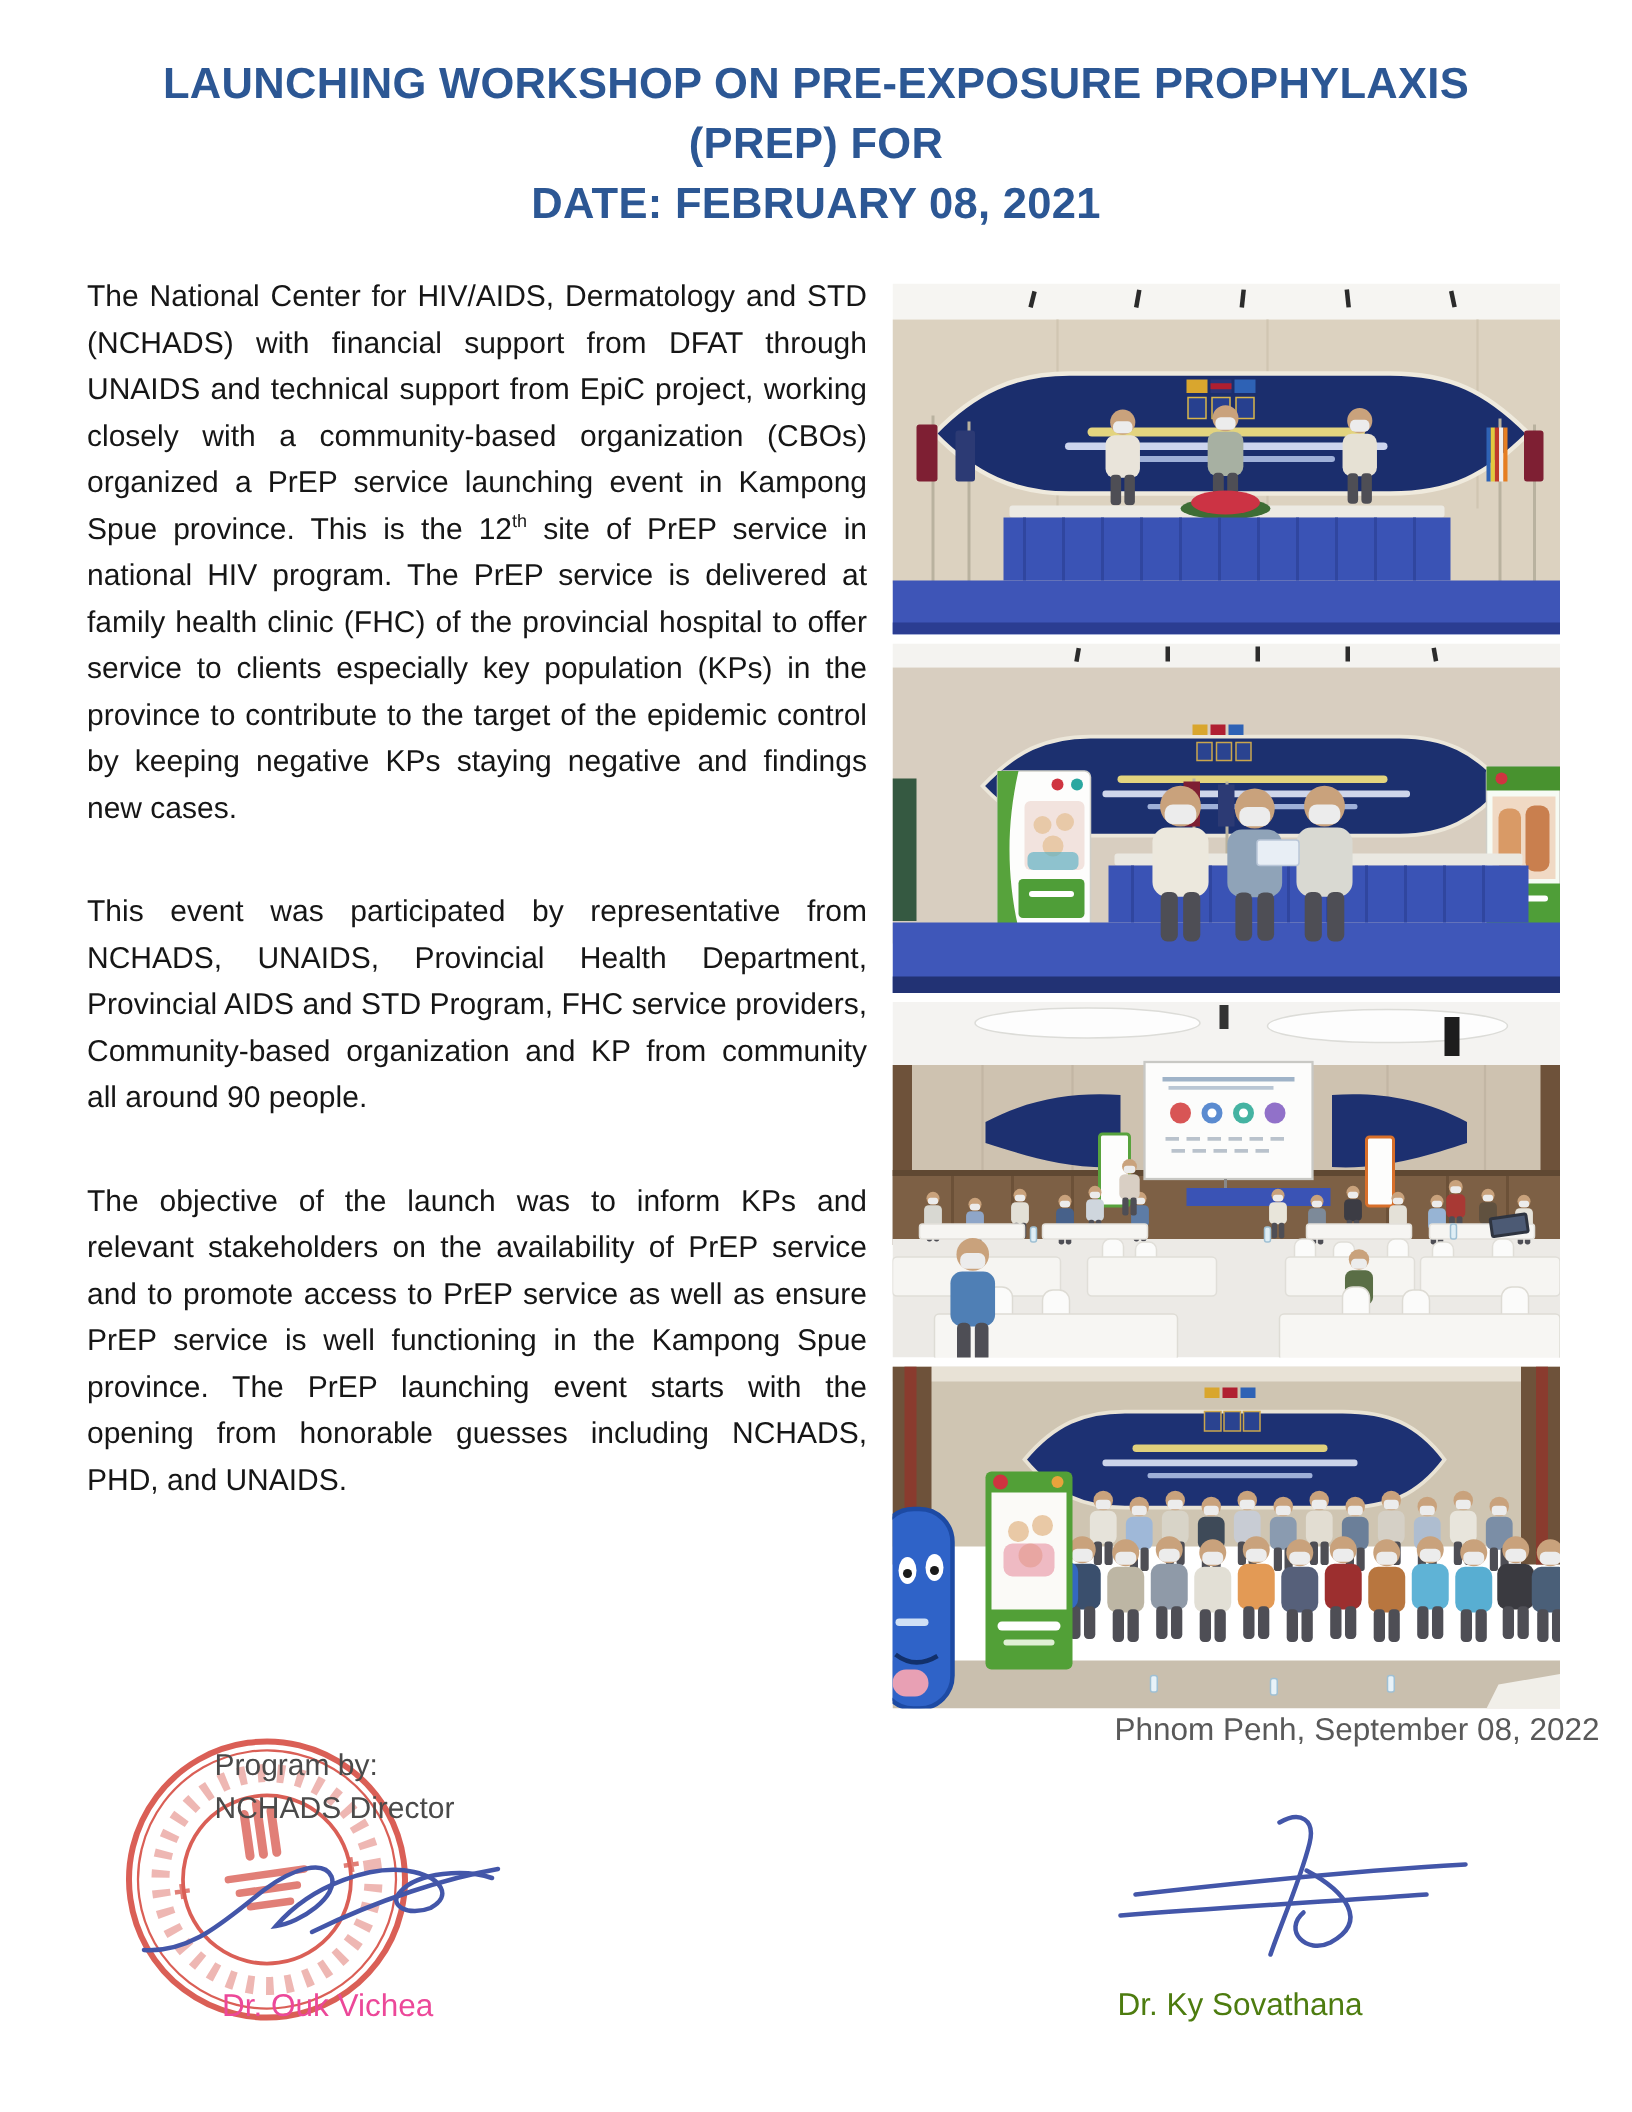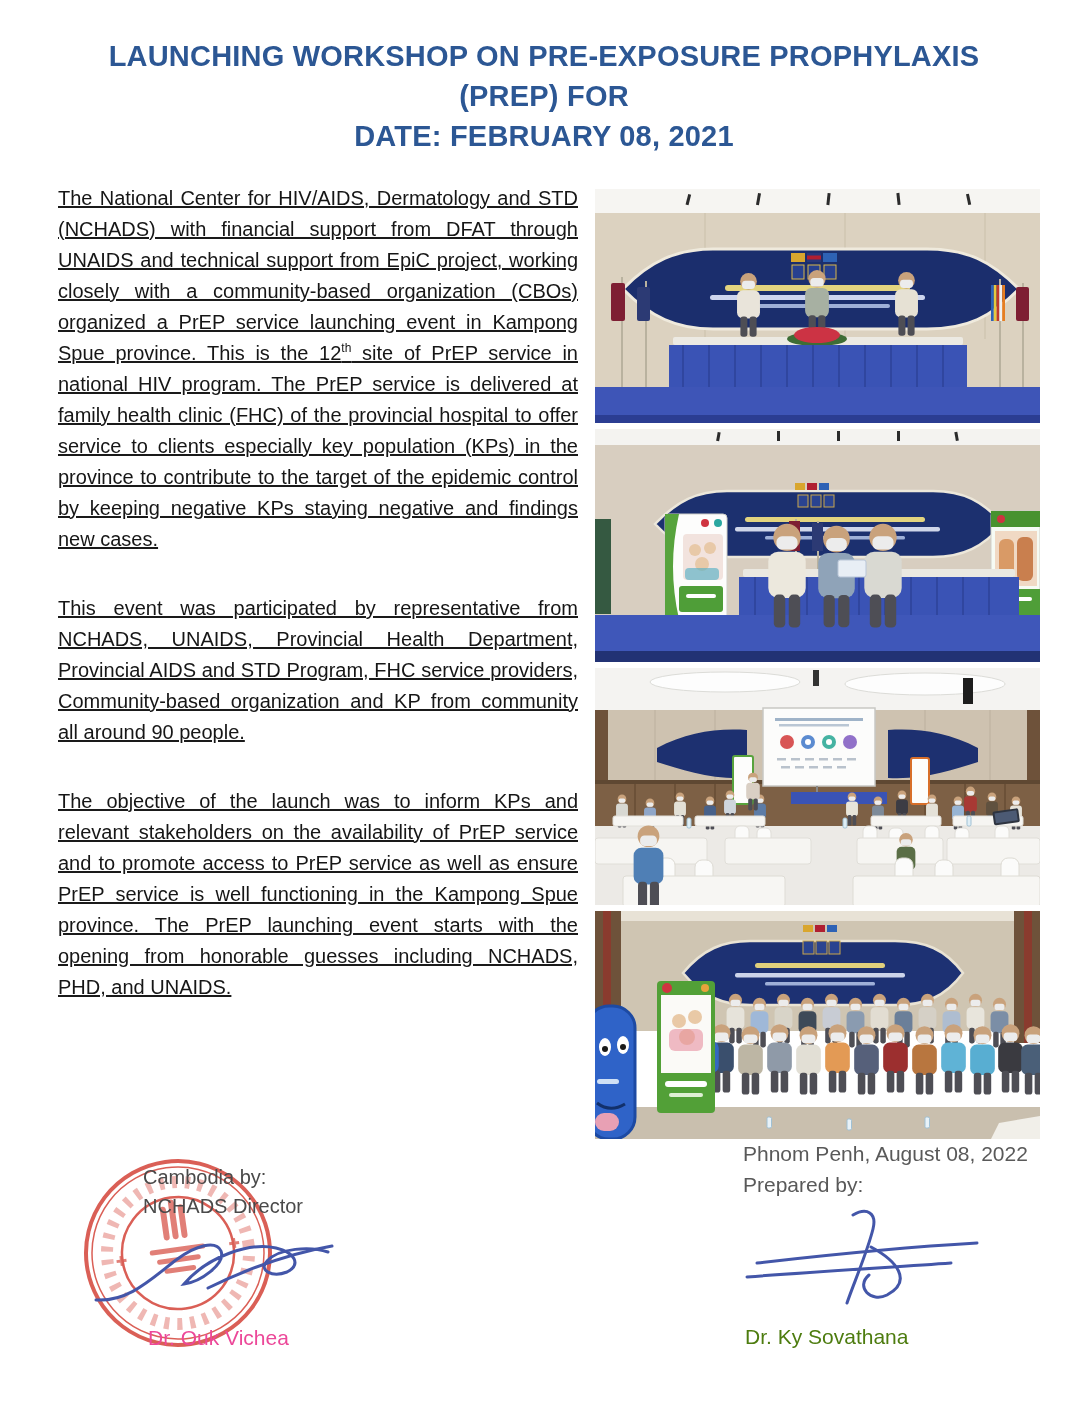--- a/index.html
+++ b/index.html
@@ -4,21 +4,21 @@
 <style>
   html,body{margin:0;padding:0;}
   body{
     width:1088px;height:1408px;background:#ffffff;position:relative;
     font-family:"Liberation Sans", sans-serif;color:#1a1a1a;overflow:hidden;
   }
   .doc-title{
     margin:36px 60px 0;text-align:center;font-weight:bold;
     font-size:29px;line-height:40px;letter-spacing:.2px;color:#2c5794;
   }
-  .content{position:absolute;top:183px;left:58px;width:982px;display:flex;gap:17px;text-decoration:underline;}
+  .content{position:absolute;top:183px;left:58px;width:982px;display:flex;gap:17px;}
   .text-col{width:520px;}
   .text-col p{
     margin:0 0 38px;font-size:20px;line-height:31px;text-align:justify;color:#161616;
   }
   .text-col sup{font-size:.6em;line-height:0;}
   .photo-col{width:445px;display:flex;flex-direction:column;gap:6px;margin-top:6px;}
   .photo-col svg{display:block;width:445px;}
   .signoff-left{position:absolute;left:143px;top:1163px;font-size:20px;line-height:29px;color:#4a4a4a;}
   .approver-name{position:absolute;left:148px;top:1326px;font-size:21px;color:#ec4899;}
   .stamp{position:absolute;left:78px;top:1153px;pointer-events:none;}
@@ -412,34 +412,33 @@
         <rect x="106" y="52" width="6" height="34" rx="3"></rect>
       <rect x="72" y="94" width="56" height="5" rx="2.5"></rect>
         <rect x="78" y="104" width="44" height="5" rx="2.5"></rect>
         <rect x="84" y="114" width="32" height="5" rx="2.5"></rect>
       <path d="M38,100 h10 M43,95 v10" stroke="#d23c31" stroke-width="3"></path>
       <path d="M152,98 h10 M157,93 v10" stroke="#d23c31" stroke-width="3"></path>
     </g>
   </g>
 </svg>
 <div class="signoff-left">
-  <div>Cambodia by:</div>
+  <div>Program by:</div>
   <div>NCHADS Director</div>
 </div>
 <svg class="sig-left" width="250" height="105" viewBox="0 0 250 105">
   <g stroke="#4356a9" stroke-width="3" fill="none" stroke-linecap="round">
     <path d="M8,82 C40,84 62,62 88,42 C108,27 128,22 133,33 C138,46 112,64 96,66 C120,38 162,24 188,30 C206,34 214,46 199,54 C184,60 170,52 179,43 C191,30 222,28 240,34"></path>
     <path d="M120,70 C165,48 210,34 244,28"></path>
   </g>
 </svg>
 <div class="approver-name">Dr. Ouk Vichea</div>
 
 <div class="signoff-right">
-  <div>Phnom Penh, August 08, 2022</div>
-  <div>Prepared by:</div>
+  <div>Phnom Penh, September 08, 2022</div>
 </div>
 <svg class="sig-right" width="270" height="115" viewBox="0 0 270 115">
   <g stroke="#4356a9" stroke-width="3" fill="none" stroke-linecap="round">
     <path d="M118,10 C132,2 142,8 138,24 C132,48 118,80 112,98"></path>
     <path d="M22,58 C92,50 172,42 242,38"></path>
     <path d="M12,72 C90,66 160,62 216,58"></path>
     <path d="M136,42 C162,56 178,76 152,90 C136,98 120,82 134,70"></path>
   </g>
 </svg>
 <div class="preparer-name">Dr. Ky Sovathana</div>

